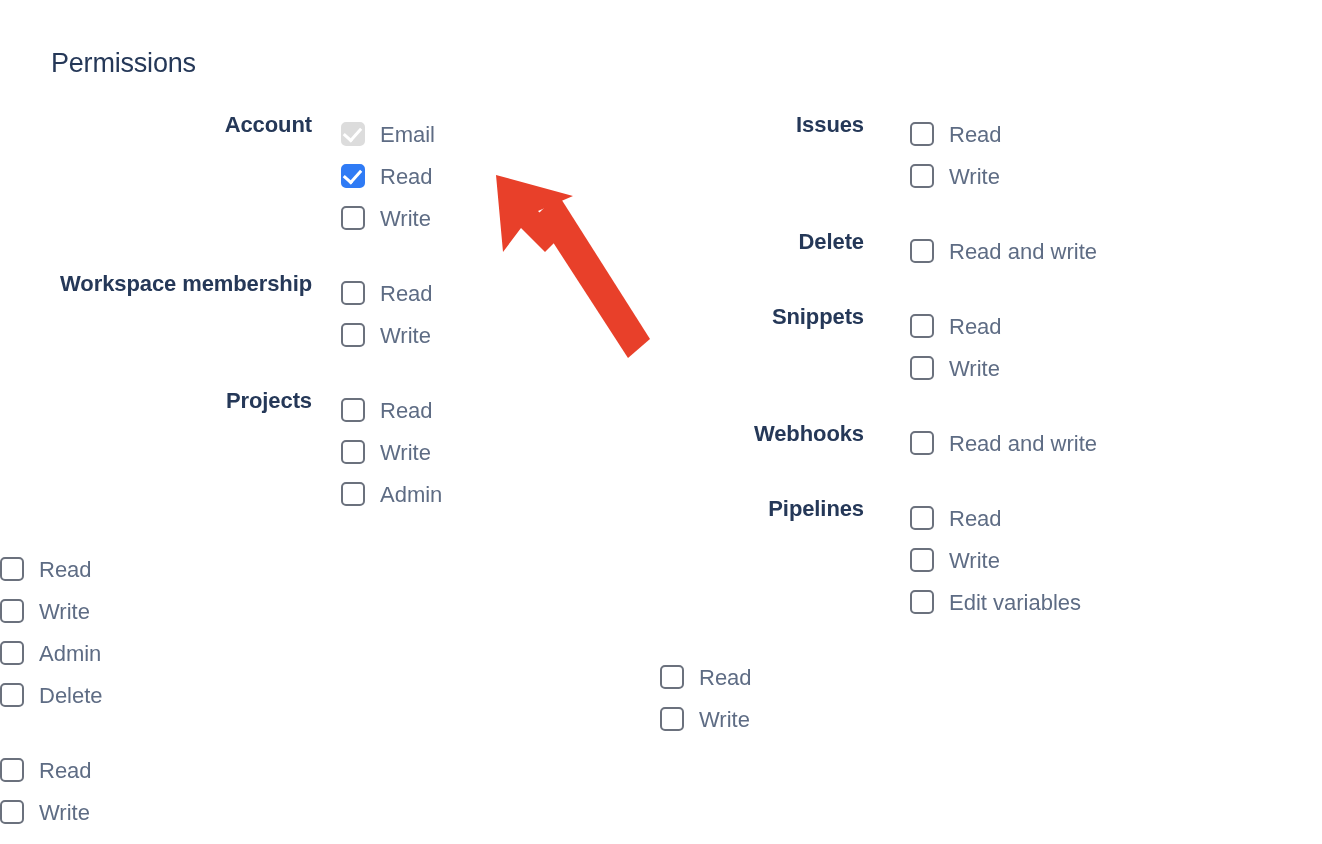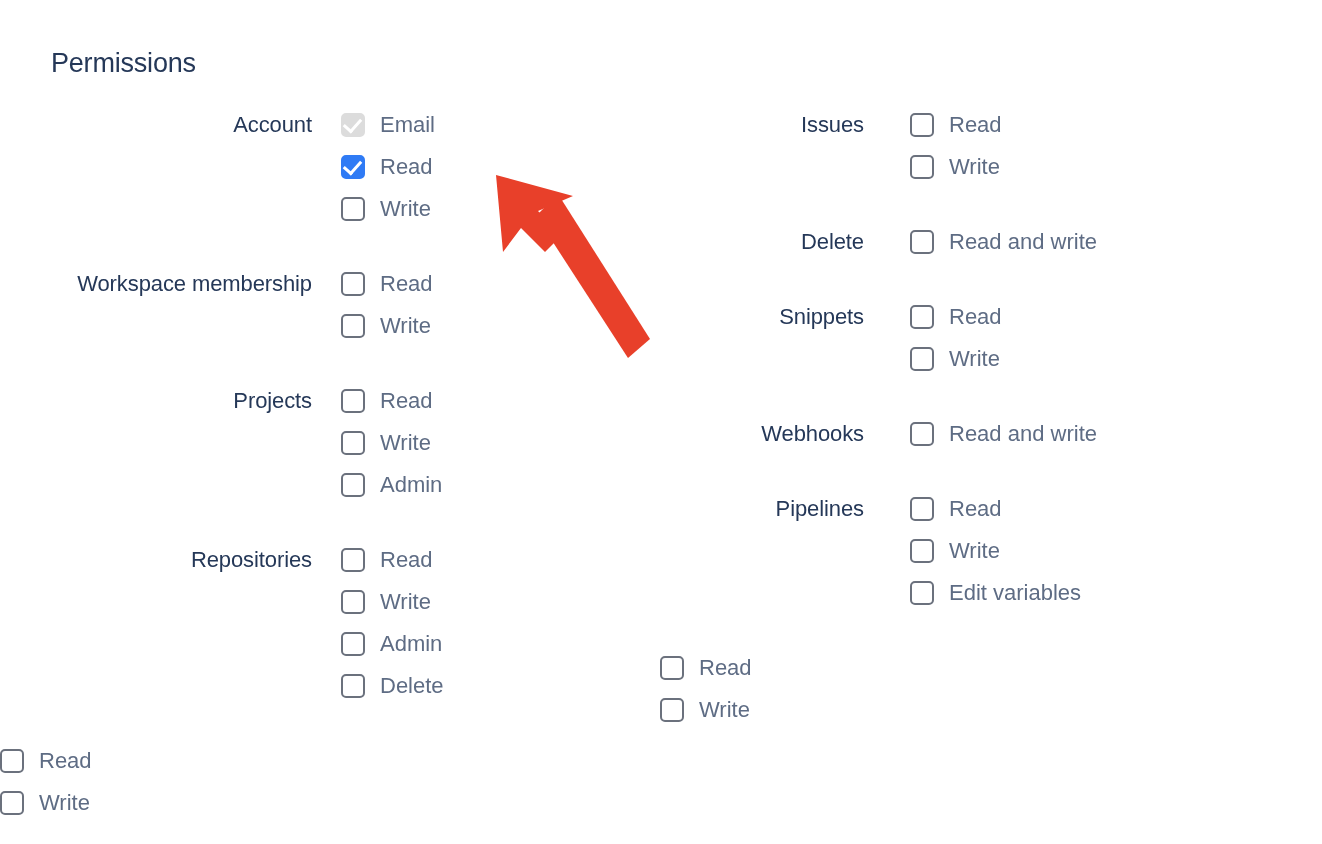--- a/index.html
+++ b/index.html
@@ -46,38 +46,38 @@
   .perm-group {
     display: flex;
     align-items: flex-start;
     margin-bottom: 33px;
   }
   .perm-group:last-child { margin-bottom: 0; }
 
   .group-label {
     text-align: right;
     font-size: 22px;
-    font-weight: normal;
+    font-weight: bold;
     color: #253858;
     line-height: 42px;
     letter-spacing: -0.1px;
     flex: 0 0 auto;
   }
   .perm-column.left  .group-label { width: 341px; padding-right: 29px; box-sizing: border-box; }
   .perm-column.right .group-label { width: 250px; padding-right: 46px; box-sizing: border-box; }
 
   .group-options {
     flex: 1 1 auto;
     min-width: 0;
   }
 
   
   .perm-option {
     display: flex;
-    align-items: center;
+    align-items: flex-end;
     height: 42px;
   }
 
   .cbox {
     position: relative;
     width: 24px;
     height: 24px;
     border-radius: 5px;
     box-sizing: border-box;
     flex: 0 0 auto;
@@ -175,21 +175,20 @@
             <span class="cbox unchecked"></span>
             <span class="option-label">Write</span>
           </label>
           <label class="perm-option">
             <span class="cbox unchecked"></span>
             <span class="option-label">Admin</span>
           </label>
         </div>
       </div>
       <div class="perm-group">
-        <div class="group-label">Repositories</div>
         <div class="group-options">
           <label class="perm-option">
             <span class="cbox unchecked"></span>
             <span class="option-label">Read</span>
           </label>
           <label class="perm-option">
             <span class="cbox unchecked"></span>
             <span class="option-label">Write</span>
           </label>
           <label class="perm-option">

